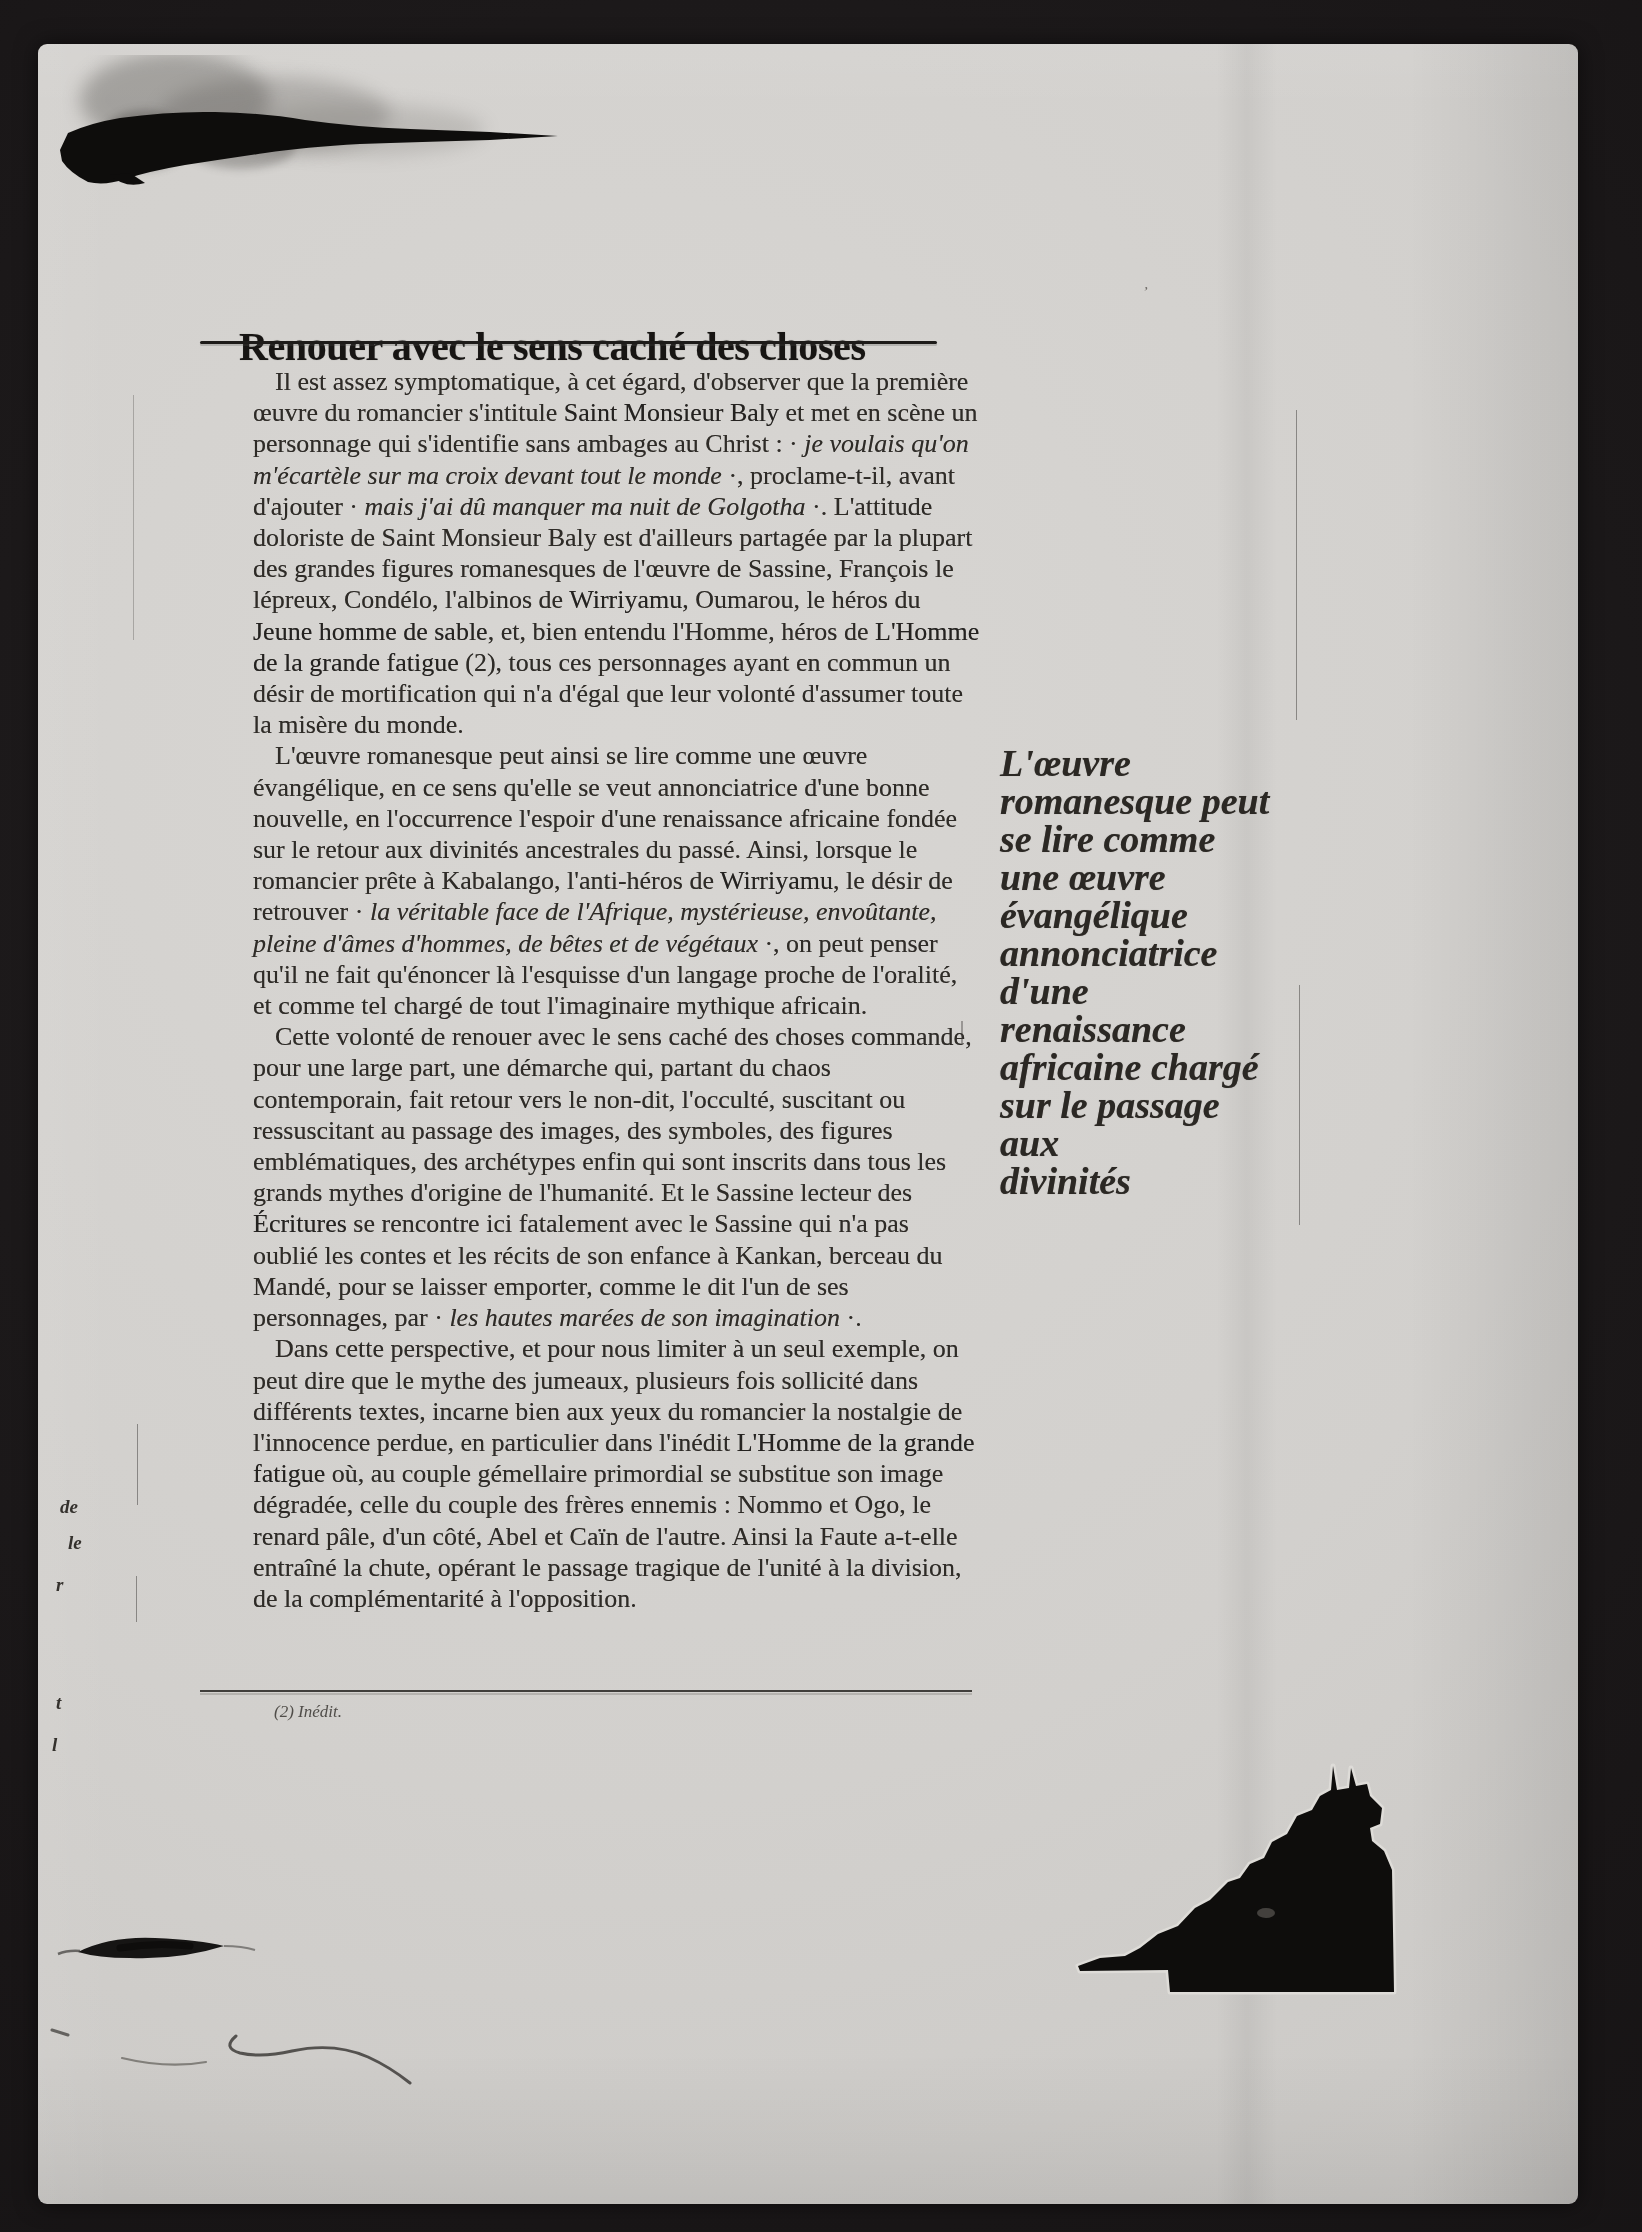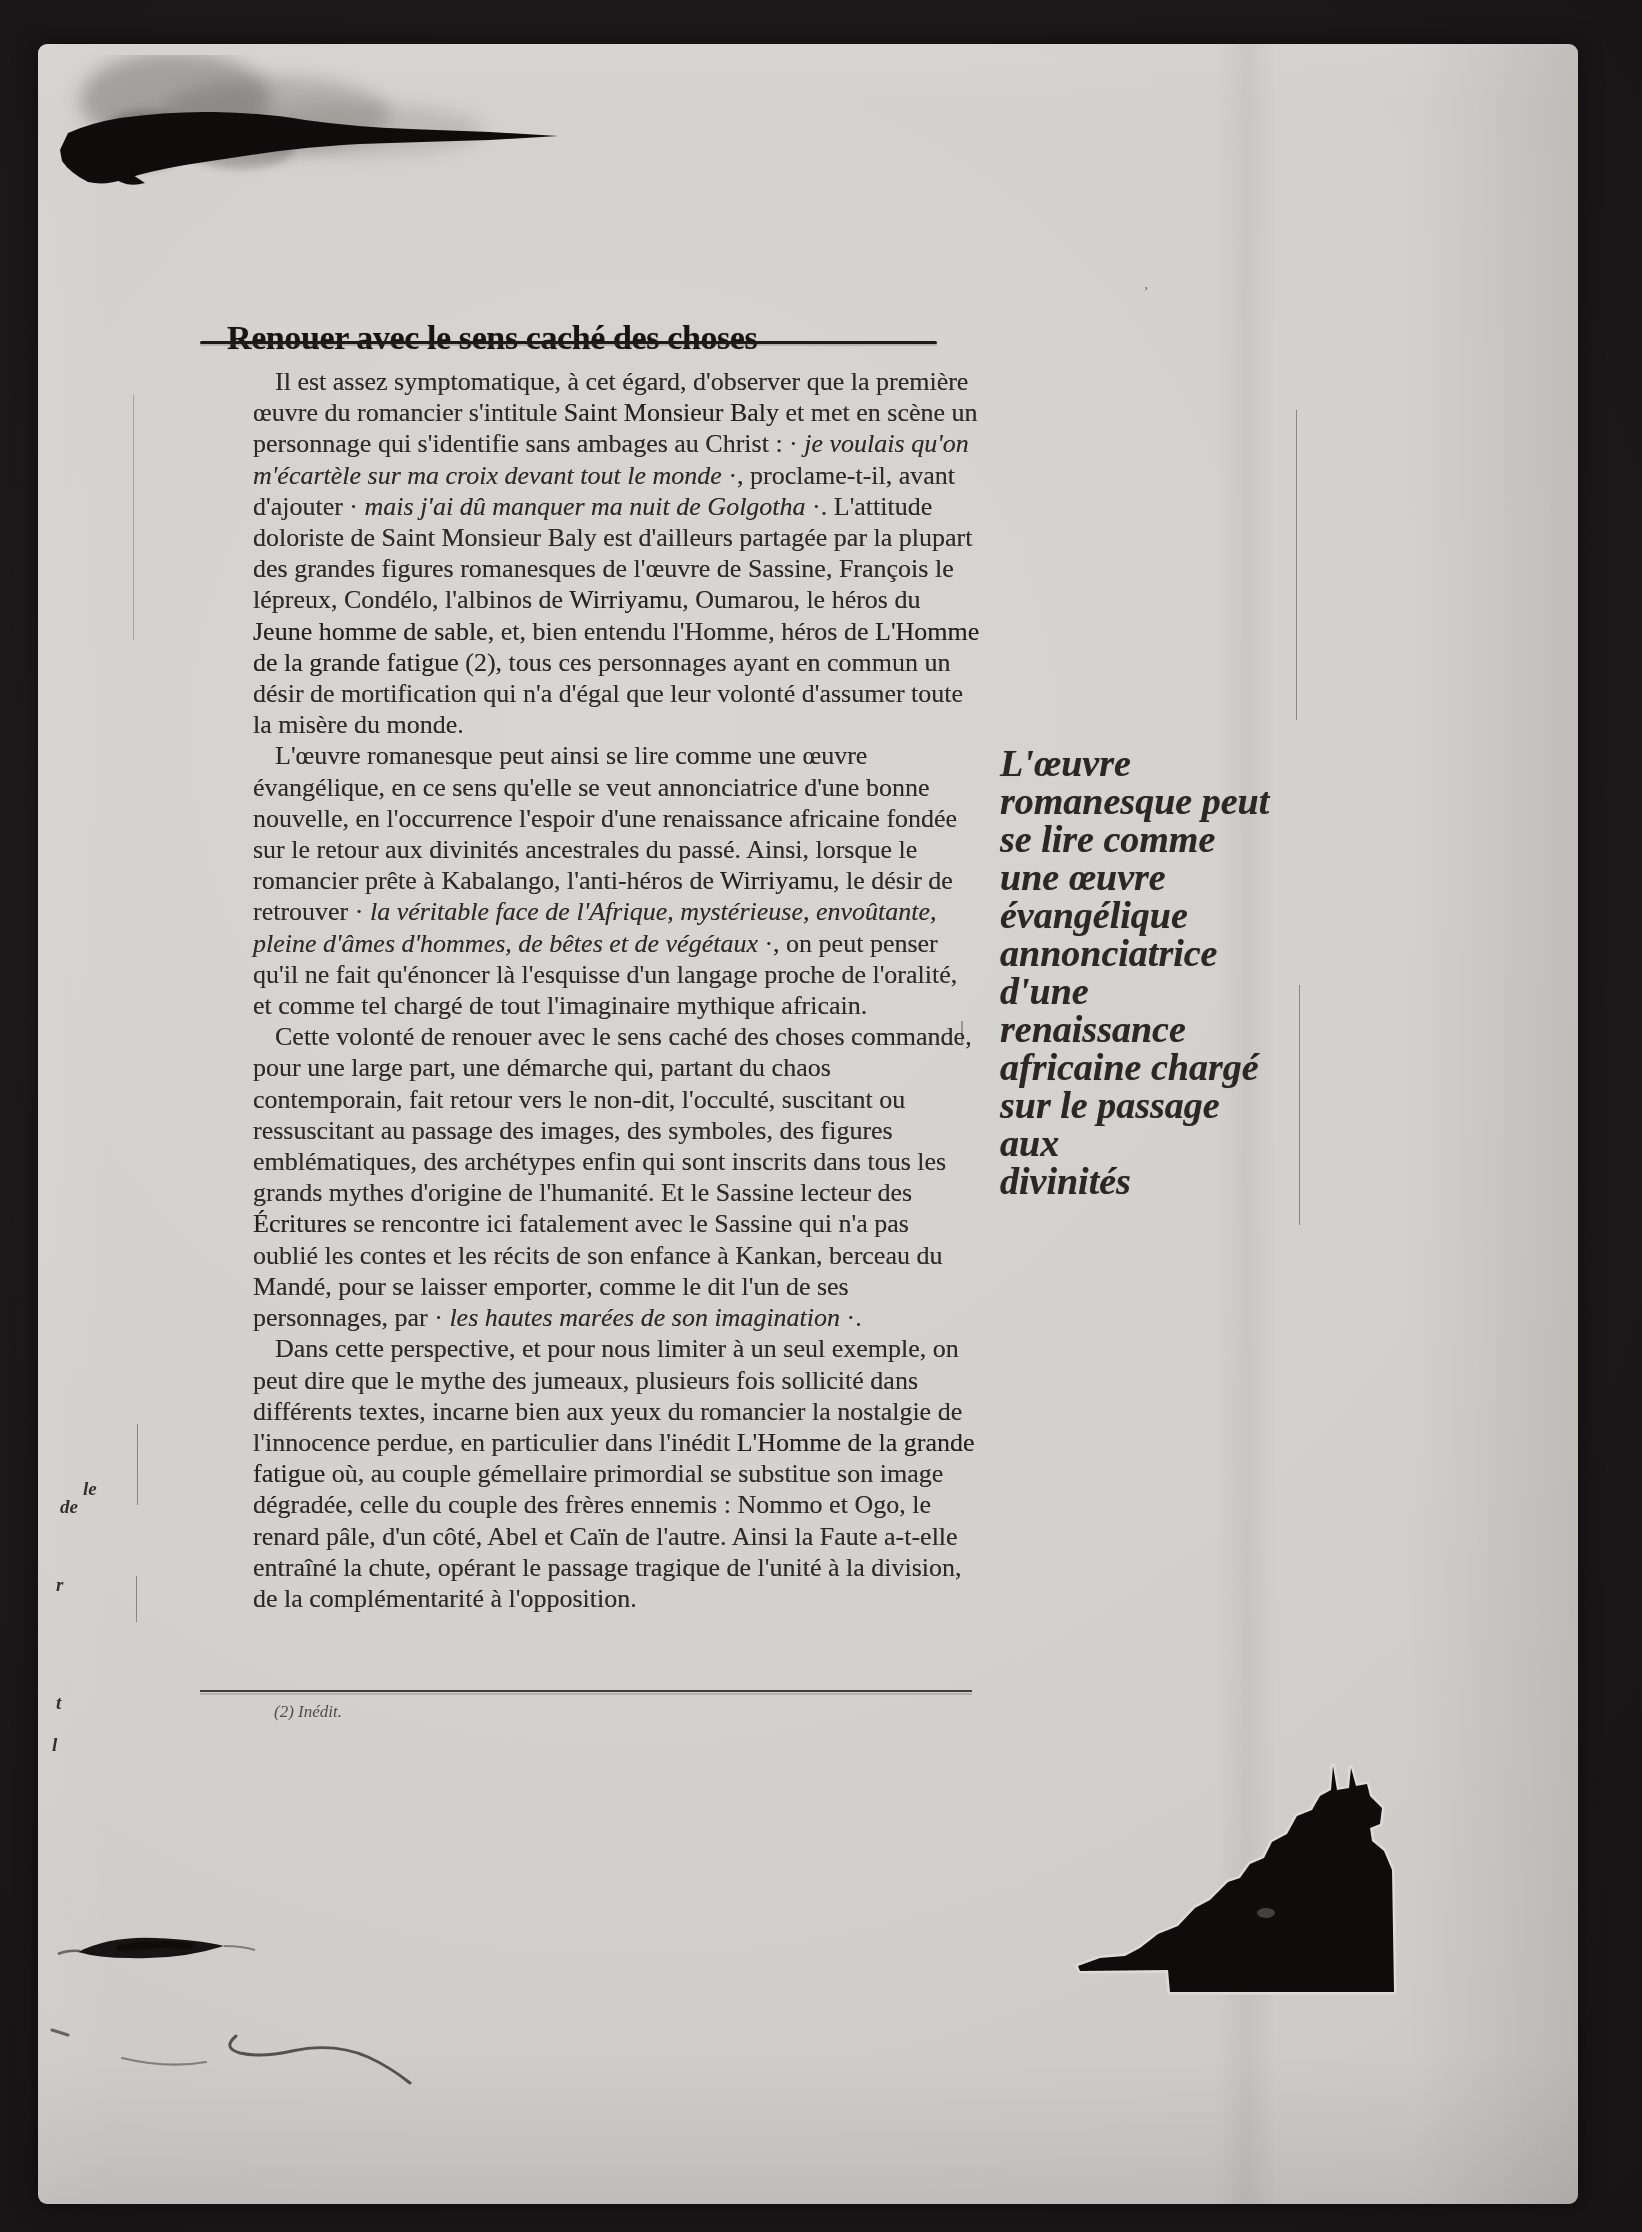--- a/index.html
+++ b/index.html
@@ -13,43 +13,43 @@
     border-radius:9px;
     background:
       linear-gradient(90deg, rgba(255,255,255,0.05) 0%, rgba(0,0,0,0) 5%),
       linear-gradient(90deg, rgba(0,0,0,0) 76.5%, rgba(0,0,0,0.05) 78.5%, rgba(0,0,0,0) 80.5%),
       linear-gradient(90deg, rgba(0,0,0,0) 89%, rgba(0,0,0,0.09) 100%),
       linear-gradient(180deg, rgba(255,255,255,0.06) 0%, rgba(0,0,0,0) 3%, rgba(0,0,0,0) 93%, rgba(0,0,0,0.07) 100%),
       radial-gradient(ellipse 120% 90% at 38% 32%, #d8d6d3 0%, #d2d0cd 55%, #c9c7c4 100%);
     box-shadow:0 0 22px rgba(0,0,0,0.55);
   }
   .page-title{
-    position:absolute;left:189px;top:252px;
-    font-size:34px;font-weight:700;letter-spacing:-0.4px;color:#171513;
+    position:absolute;left:201px;top:252px;
+    font-size:40px;font-weight:700;letter-spacing:-0.4px;color:#171513;
     text-shadow:0 0 1px rgba(30,28,26,0.35);white-space:nowrap;
   }
   .title-rule{position:absolute;left:162px;top:297px;width:737px;height:3px;background:#1d1b19;border-radius:2px;box-shadow:0 2px 0 rgba(80,78,75,0.25);}
   .body-copy{
     position:absolute;left:215px;top:322px;width:727px;
     font-size:26px;line-height:31.2px;color:#2e2b27;
     text-shadow:0 0 0.6px rgba(46,43,39,0.5);
   }
   .body-copy p{margin:0;text-indent:22px;}
   .body-copy .b{font-weight:400;color:#242220;}
   .body-copy .i{font-style:italic;}
   .pull-quote{
     position:absolute;left:962px;top:700px;width:280px;
     font-size:38px;line-height:38px;font-weight:700;font-style:italic;color:#2b2824;
     text-shadow:0 0 0.7px rgba(43,40,36,0.5);
   }
   .footnote-rule{position:absolute;left:162px;top:1646px;width:772px;height:2px;background:#403e3b;box-shadow:0 3px 0 rgba(90,88,85,0.25);}
   .footnote{position:absolute;left:236px;top:1658px;font-size:17px;font-style:italic;color:#504d49;}
   .frag{position:absolute;font-size:19px;font-weight:700;font-style:italic;color:#34312d;}
   .frag.f1{left:22px;top:1452px;}
-  .frag.f2{left:30px;top:1434px;margin-left:15px;}
+  .frag.f2{left:30px;top:1488px;}
   .frag.f3{left:18px;top:1530px;}
   .frag.f4{left:18px;top:1648px;}
   .frag.f5{left:14px;top:1690px;}
   .stray-mark{position:absolute;left:1105px;top:240px;font-size:15px;color:#6f6c68;transform:rotate(8deg);}
   .streak{position:absolute;width:1px;background:rgba(62,60,57,0.5);}
   .s1{left:1258px;top:366px;height:310px;}
   .s2{left:1261px;top:941px;height:240px;}
   .s3{left:95px;top:351px;height:245px;opacity:.6;}
   .s4{left:99px;top:1380px;height:81px;}
   .s5{left:98px;top:1532px;height:46px;}

